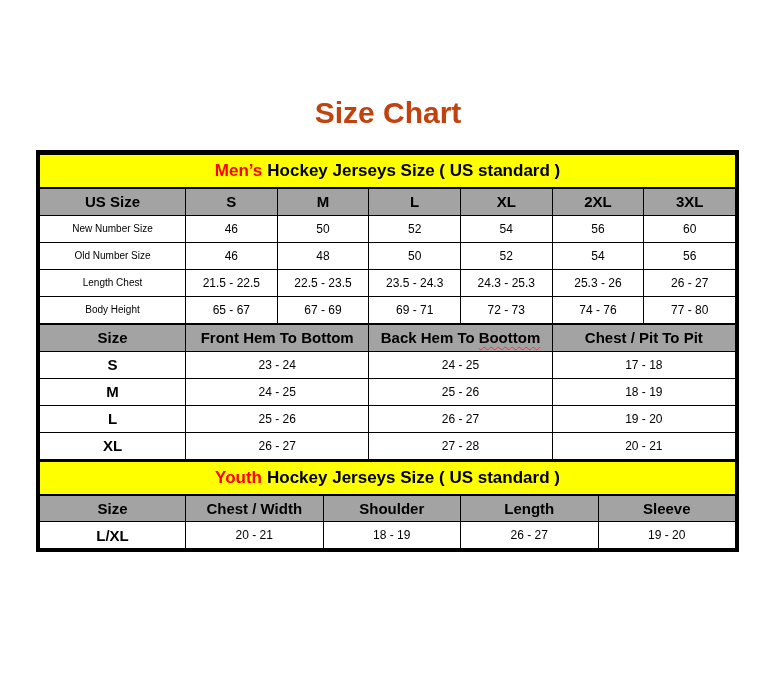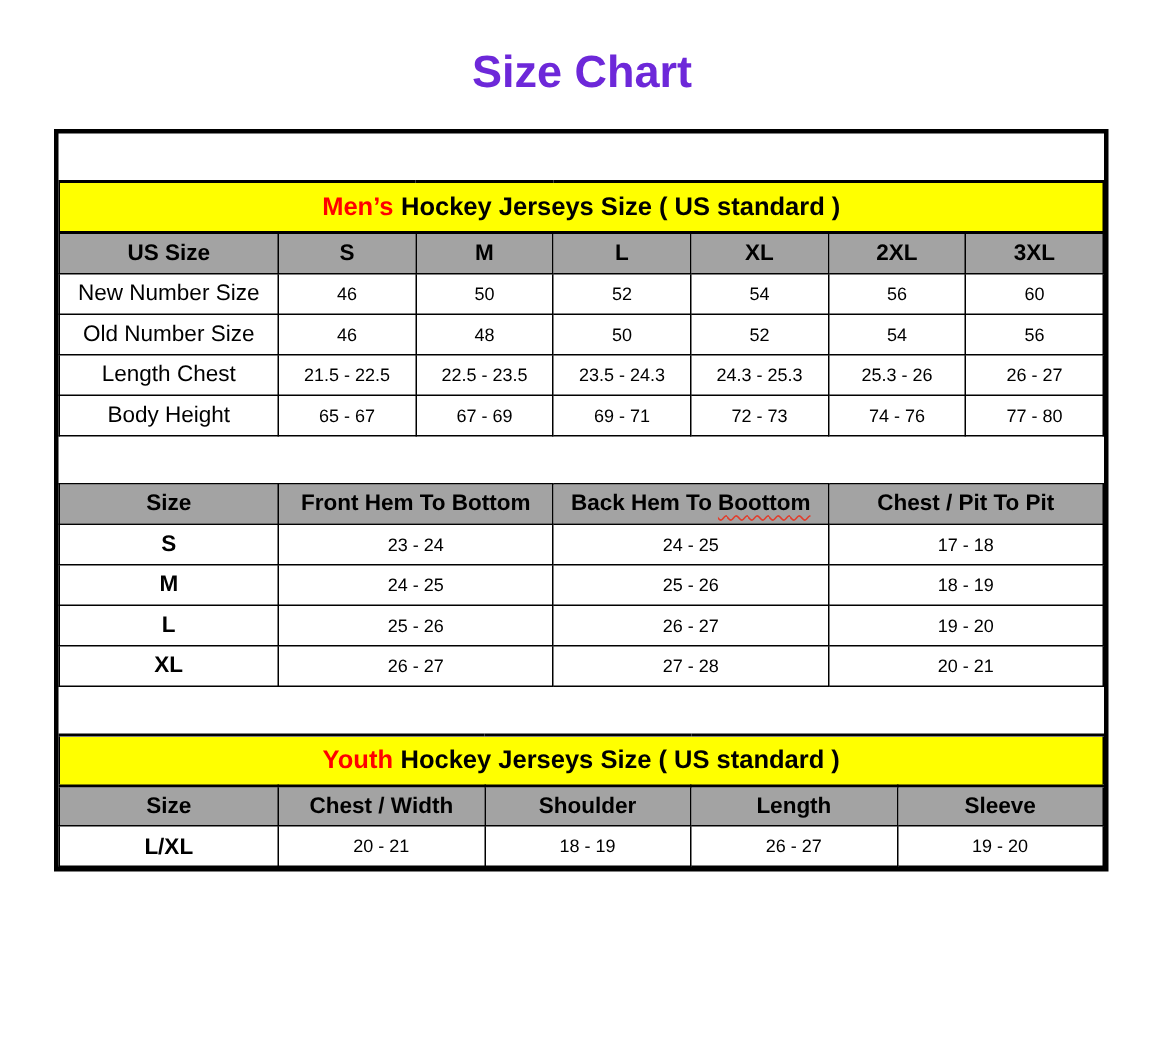--- a/index.html
+++ b/index.html
@@ -7,39 +7,38 @@
   body {
     width: 776px; height: 692px;
     background: #ffffff;
     font-family: "Liberation Sans", sans-serif;
     color: #000;
   }
   .page { position: relative; width: 776px; height: 692px; overflow: hidden; }
 
   .title {
     margin: 0;
-    padding-top: 32px;
+    padding-top: 96px;
     text-align: center;
     font-size: 30px;
     font-weight: bold;
-    color: #6d28d9;
+    color: #c2410c;
     letter-spacing: 0px;
   }
 
   .chart-wrap {
     margin: 20px 0 0 36px;
     width: 703px;
     border: 3px solid #000;
   }
 
   table.tbl {
     width: 100%;
     border-collapse: collapse;
     table-layout: fixed;
-    margin-top: 31px;
   }
   .tbl td, .tbl th {
     border: 1.5px solid #000;
     text-align: center;
     vertical-align: middle;
     padding: 0 2px;
     overflow: hidden;
     white-space: nowrap;
   }
   col.c-label { width: 146px; }
@@ -54,21 +53,21 @@
   }
   .band-hl { color: #ff0000; margin-right: 5px; }
 
   .tbl th {
     font-size: 15px;
     font-weight: bold;
     height: 27px;
     background: #a3a3a3;
   }
   .tbl td.lbl {
-    font-size: 15px;
+    font-size: 10px;
     font-weight: normal;
     height: 27px;
   }
   .tbl td.size-lbl {
     font-size: 15px;
     font-weight: bold;
     height: 27px;
   }
   .tbl td.val {
     font-size: 12px;

